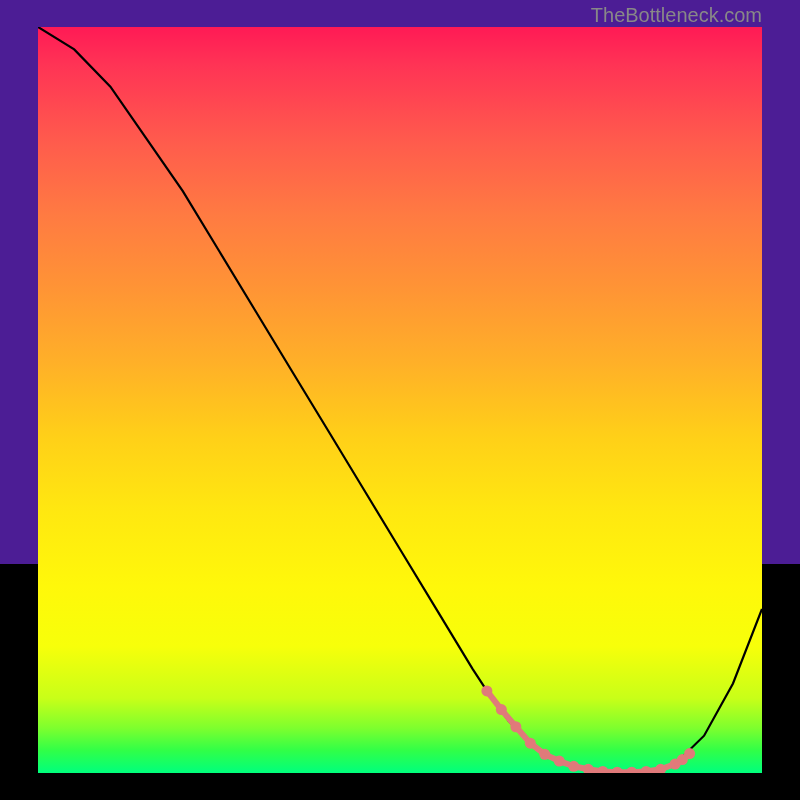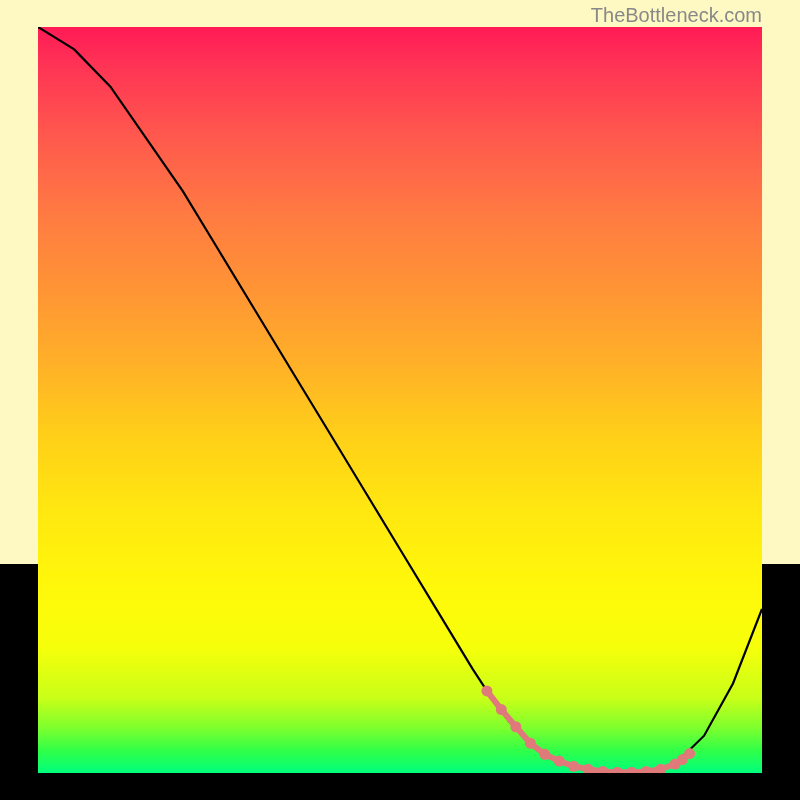--- a/index.html
+++ b/index.html
@@ -8,21 +8,21 @@
     background: #000;
     width: 800px;
     height: 800px;
     overflow: hidden;
     font-family: Arial, sans-serif;
   }
   .container {
     width: 800px;
     height: 564px;
     position: relative;
-    background: #fef9c3;
+    background: #4c1d95;
   }
   .plot-area {
     position: absolute;
     left: 38px;
     top: 27px;
     width: 724px;
     height: 746px;
     background: linear-gradient(to bottom,
       #ff1a55 0%,
       #ff3355 5%,

